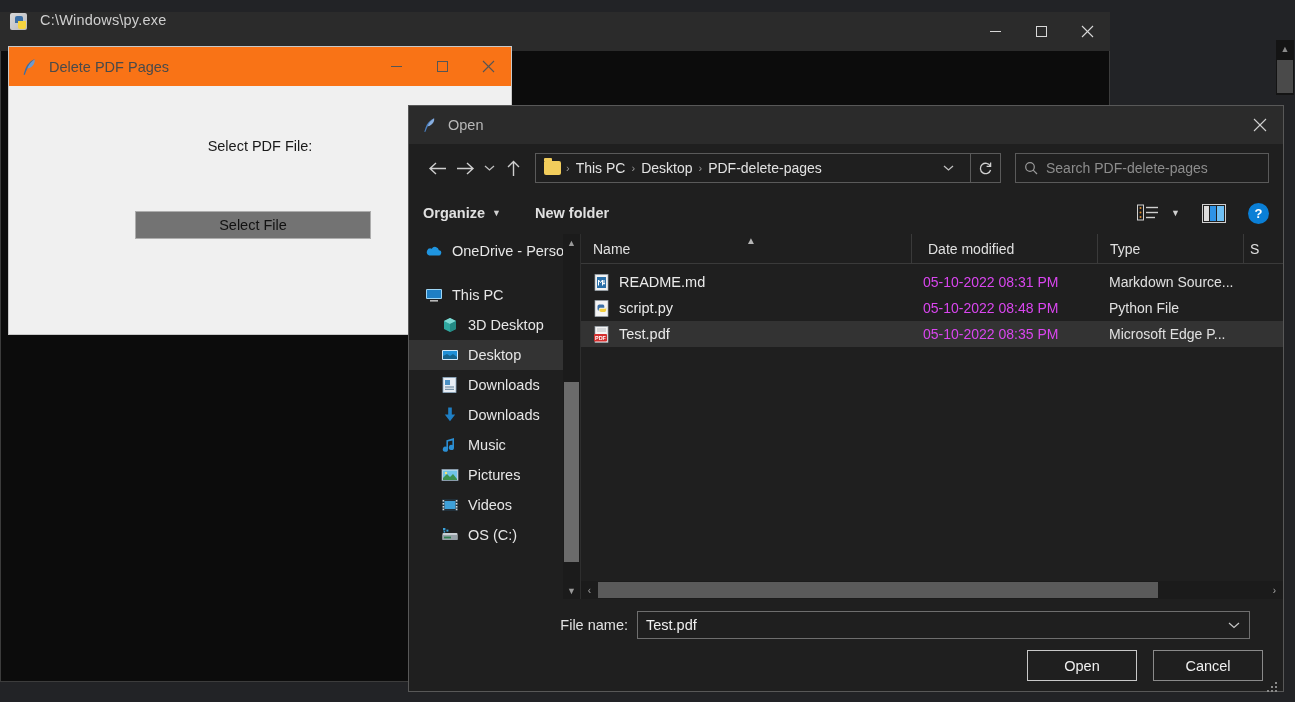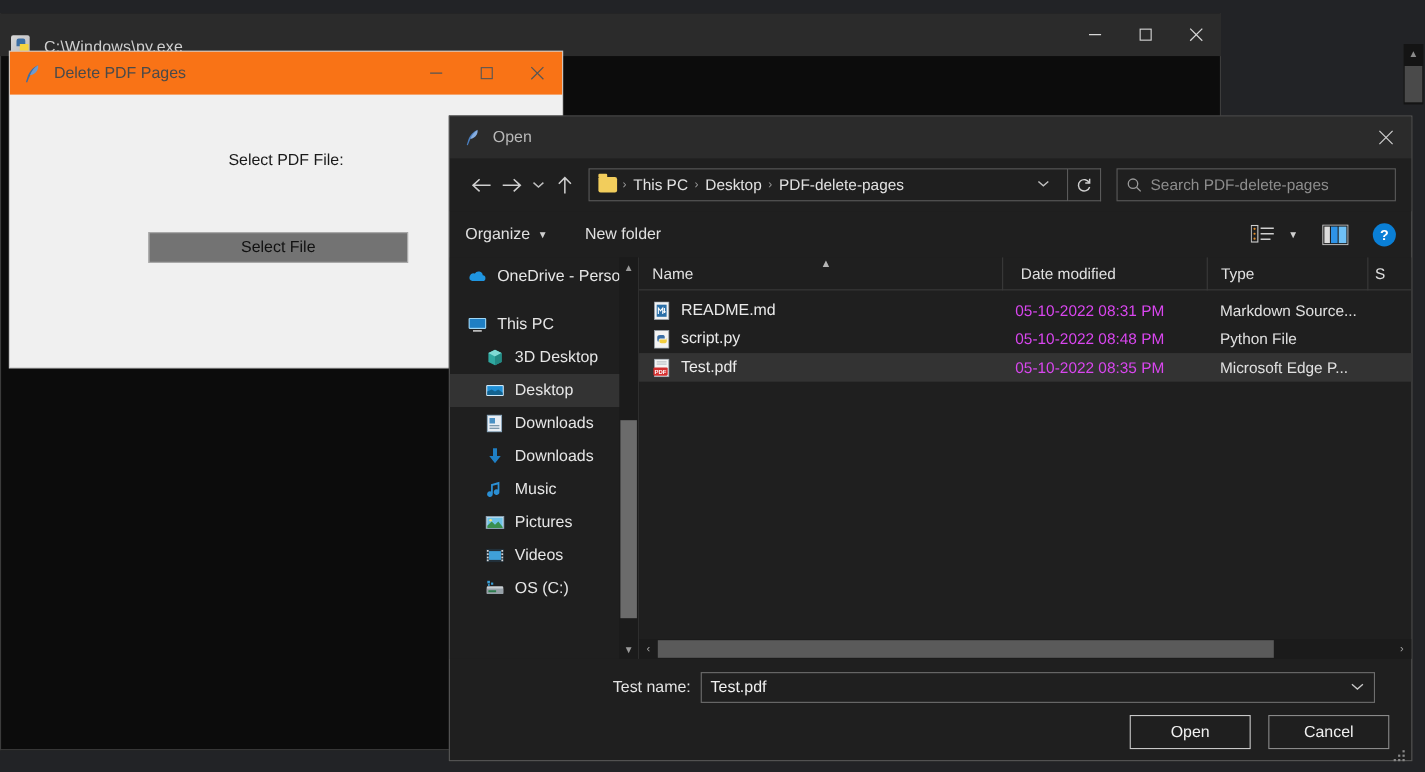--- a/index.html
+++ b/index.html
@@ -16,21 +16,21 @@
     position: absolute; left: 0; top: 12px;
     width: 1110px; height: 670px;
     background: #0c0c0c;
     border: 1px solid #3c3c3c;
     border-top: none;
   }
   .console-title {
     position: absolute; left: 0; top: 12px;
     width: 1110px; height: 39px;
     background: #2b2b2b;
-    display: flex; align-items: flex-end;
+    display: flex; align-items: flex-start;
   }
   .console-icon {
     width: 20px; height: 20px; margin-left: 10px; margin-right: 10px;
     position: relative; flex: none;
   }
   .console-icon .pybg {
     position: absolute; left: 0; top: 1px; width: 17px; height: 17px;
     background: linear-gradient(135deg,#d8d8d8 0%,#b9b9bd 100%);
     border-radius: 2px;
   }
@@ -157,21 +157,21 @@
     width: 254px; height: 30px; margin-left: 14px; flex: none;
     border: 1px solid #5a5a5a; display: flex; align-items: center; padding: 0 8px;
   }
   .search-box .ph { color: #8d8d8d; font-size: 14px; margin-left: 8px; }
 
   
   .toolbar {
     height: 42px; display: flex; align-items: center; padding: 0 14px;
     position: relative;
   }
-  .tb-item { color: #e0e0e0; font-size: 14.5px; display: flex; align-items: center; }
+  .tb-item { color: #e0e0e0; font-size: 14.5px; display: flex; align-items: center; font-weight: bold; }
   .tb-item.organize { margin-right: 34px; }
   .tb-arrow { margin-left: 7px; font-size: 9px; color: #d0d0d0; }
   .tb-right { margin-left: auto; display: flex; align-items: center; gap: 0px; }
   .view-icon { width: 22px; height: 18px; position: relative; }
   .pane-icon { width: 24px; height: 19px; margin-left: 22px; }
   .help-btn {
     width: 21px; height: 21px; border-radius: 50%; background: #0a7fd6;
     color: #fff; font-size: 13px; font-weight: bold;
     display: flex; align-items: center; justify-content: center; margin-left: 22px;
   }
@@ -622,21 +622,21 @@
           <span class="track">
             <span class="thumb"></span>
           </span>
           <span class="arr">›</span>
         </div>
       </div>
     </div>
 
     <div class="dlg-bottom">
       <div class="fn-row">
-        <span class="fn-label">Test name:</span>
+        <span class="fn-label">File name:</span>
         <span class="fn-input">
           <span class="fn-value">Test.pdf</span>
           <span class="fn-caret">
             <svg width="12" height="8" viewBox="0 0 12 8">
                 <path d="M1 2l5 4.4L11 2" stroke="#c8c8c8" stroke-width="1.2" fill="none"></path>
               </svg>
           </span>
         </span>
       </div>
       <div class="btn-row">

